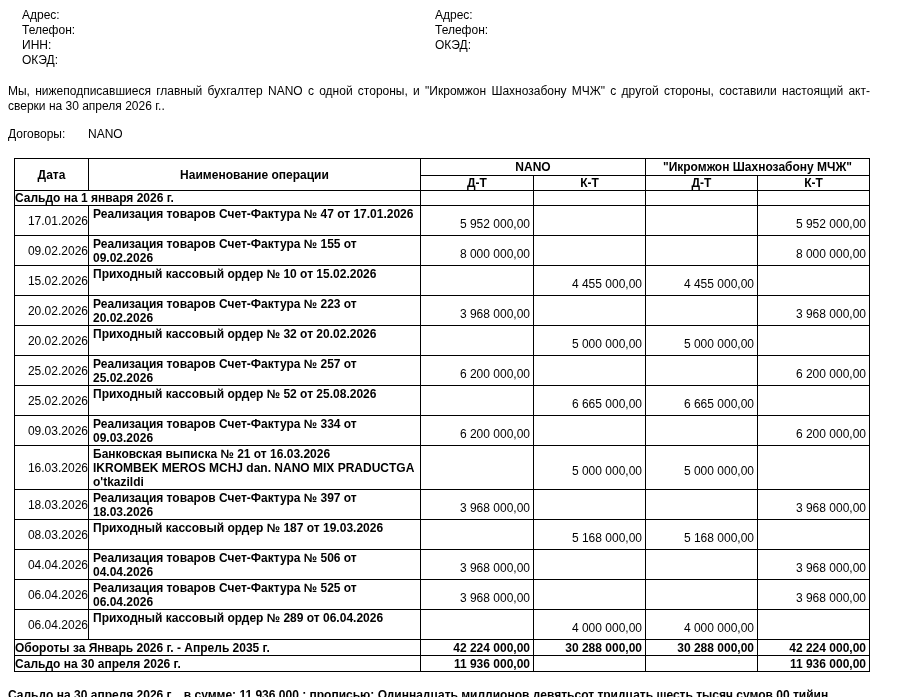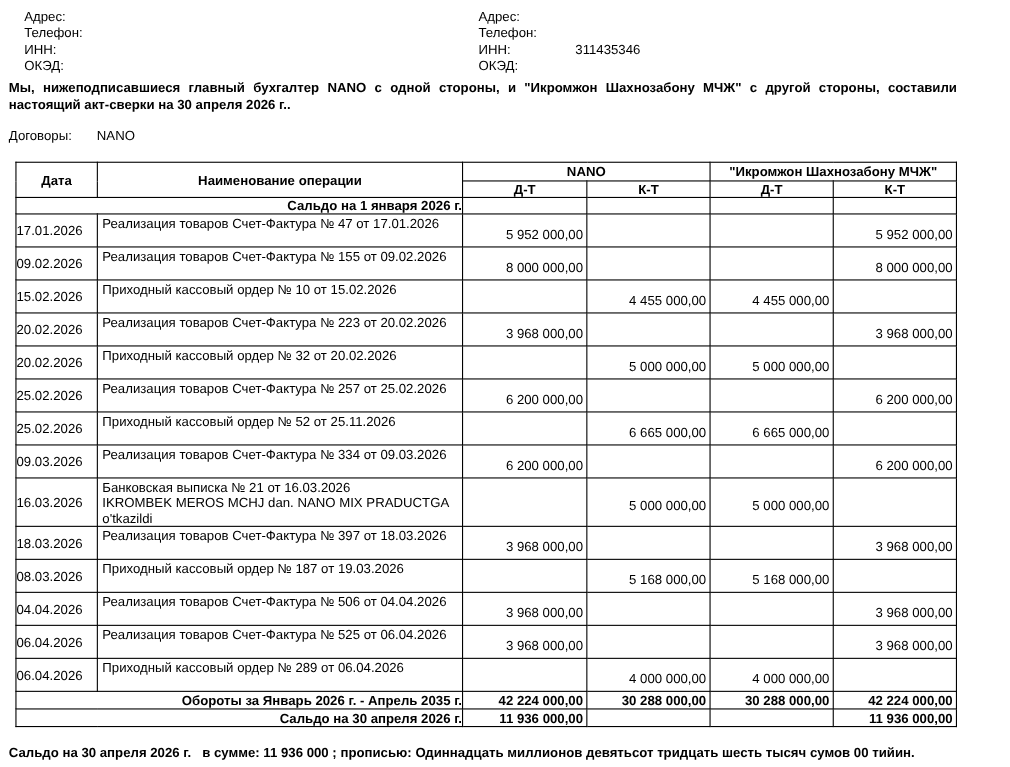--- a/index.html
+++ b/index.html
@@ -11,25 +11,24 @@
     padding: 8px 0 0 8px;
     position: relative;
   }
   
   .party-blocks { display: flex; }
   .party-block { width: 413px; }
   .party-row { line-height: 15px; height: 15px; }
   .party-row .lbl { display: inline-block; width: 88px; margin-left: 14px; }
   
   .intro {
-    margin-top: 5px;
+    margin-top: 16px;
     width: 862px;
     text-align: justify;
     line-height: 15px;
-    font-weight: bold;
   }
   
   .contracts { margin-top: 13px; line-height: 15px; }
   .contracts .lbl { display: inline-block; width: 80px; }
   
   table.act {
     border-collapse: collapse;
     margin-top: 16px;
     margin-left: 6px;
     table-layout: fixed;
@@ -44,25 +43,25 @@
   col.c2 { width: 332px; }
   col.c3 { width: 113px; }
   col.c4 { width: 112px; }
   col.c5 { width: 112px; }
   col.c6 { width: 112px; }
   th { font-weight: bold; text-align: center; vertical-align: middle; }
   .hrow1 th { height: 17px; }
   .hrow2 th { height: 15px; }
   tr.saldo-open td { height: 15px; font-weight: bold; text-align: center; }
   tr.data-row td { height: 30px; }
-  td.c-date { text-align: left; vertical-align: middle; }
-  td.c-op { vertical-align: top; padding: 1px 2px 0 4px; line-height: 14px; }
+  td.c-date { text-align: right; vertical-align: middle; }
+  td.c-op { vertical-align: top; padding: 1px 2px 0 4px; line-height: 14px; font-weight: bold; }
   td.c-amt { text-align: right; vertical-align: middle; padding-right: 3px; padding-top: 6px; }
   tr.total-row td { height: 16px; font-weight: bold; }
-  tr.total-row td.c-lbl, tr.saldo-open td.c-lbl { text-align: right; vertical-align: middle; }
+  tr.total-row td.c-lbl, tr.saldo-open td.c-lbl { text-align: left; vertical-align: middle; }
   tr.total-row td.c-amt { padding-top: 0; vertical-align: middle; }
   
   .summary {
     margin-top: 15px;
     font-weight: bold;
     line-height: 16px;
     white-space: pre-wrap;
     width: 900px;
   }
 </style>
@@ -72,21 +71,20 @@
 <div class="party-blocks">
   <div class="party-block">
     <div class="party-row"><span class="lbl">Адрес:</span><span></span></div>
     <div class="party-row"><span class="lbl">Телефон:</span><span></span></div>
     <div class="party-row"><span class="lbl">ИНН:</span><span></span></div>
     <div class="party-row"><span class="lbl">ОКЭД:</span><span></span></div>
   </div>
   <div class="party-block">
     <div class="party-row"><span class="lbl">Адрес:</span><span></span></div>
     <div class="party-row"><span class="lbl">Телефон:</span><span></span></div>
-    <div class="party-row"><span class="lbl">ИНН:</span><span>311435346</span></div>
     <div class="party-row"><span class="lbl">ОКЭД:</span><span></span></div>
   </div>
 </div>
 
 <div class="intro">Мы, нижеподписавшиеся главный бухгалтер  NANO с одной стороны, и  "Икромжон Шахнозабону МЧЖ"  с другой стороны,  составили настоящий акт-сверки на 30 апреля 2026 г..</div>
 
 <div class="contracts">
   <span class="lbl">Договоры:</span><span>NANO</span>
 </div>
 
@@ -183,21 +181,21 @@
       <div></div>
     </td>
     <td class="c-amt">6 200 000,00</td>
     <td class="c-amt"></td>
     <td class="c-amt"></td>
     <td class="c-amt">6 200 000,00</td>
   </tr>
       <tr class="data-row">
     <td class="c-date">25.02.2026</td>
     <td class="c-op">
-      <div>Приходный кассовый ордер № 52 от 25.11.2026</div>
+      <div>Приходный кассовый ордер № 52 от 25.08.2026</div>
       <div></div>
     </td>
     <td class="c-amt"></td>
     <td class="c-amt">6 665 000,00</td>
     <td class="c-amt">6 665 000,00</td>
     <td class="c-amt"></td>
   </tr>
       <tr class="data-row">
     <td class="c-date">09.03.2026</td>
     <td class="c-op">

